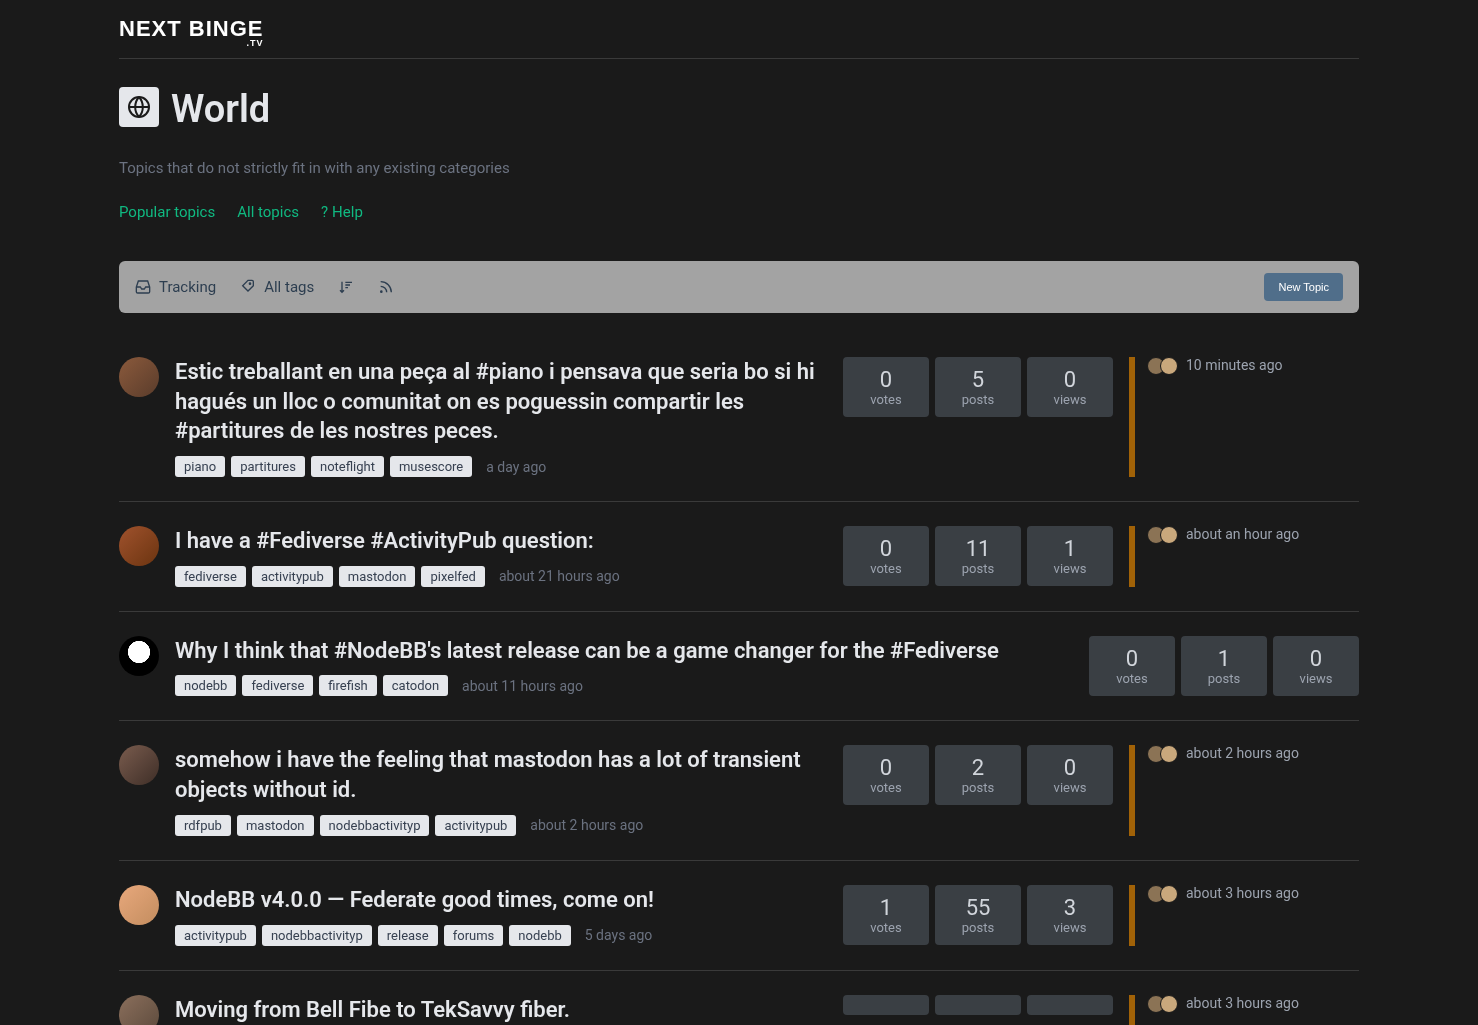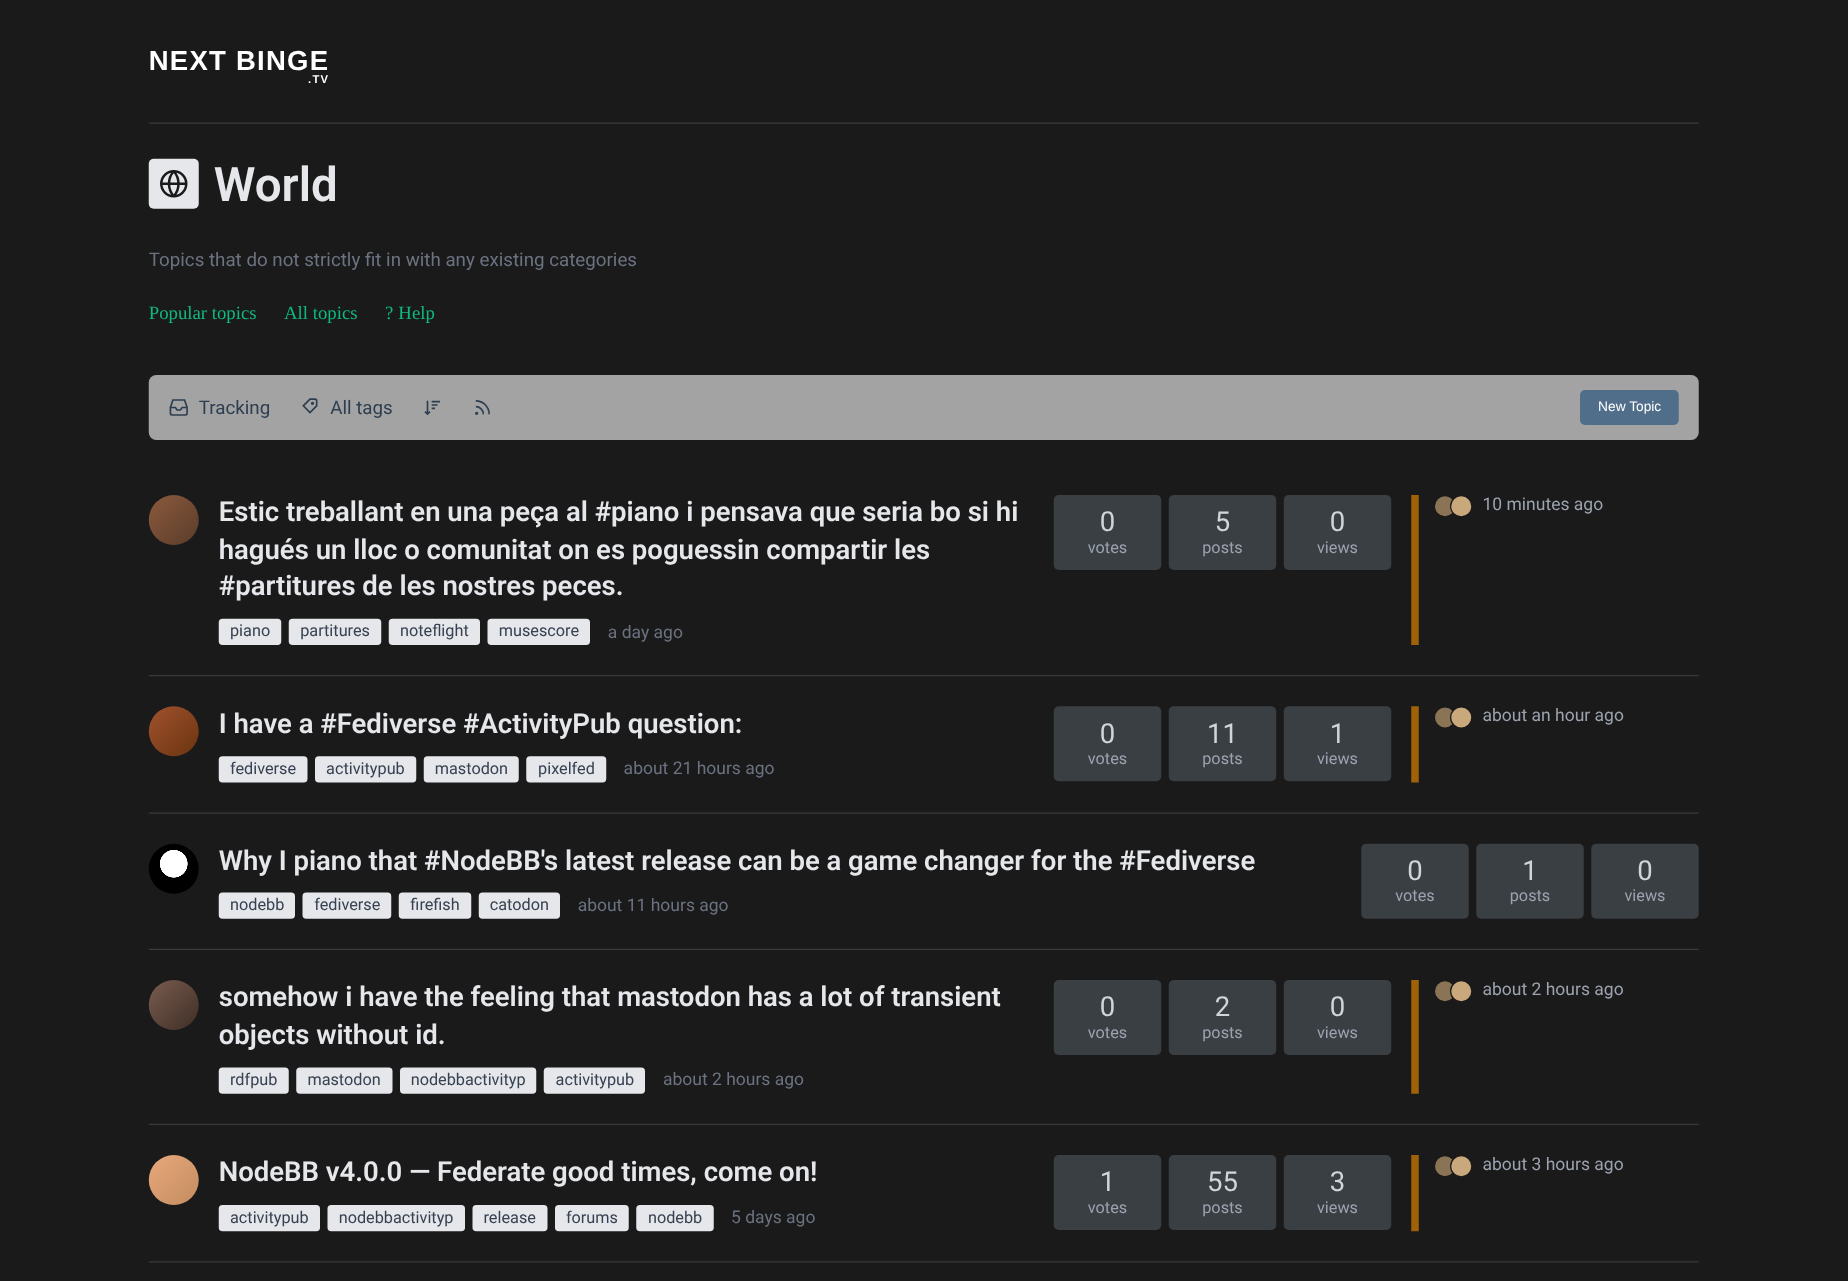--- a/index.html
+++ b/index.html
@@ -8,21 +8,21 @@
   color: #d1d5db;
   font-family: -apple-system, BlinkMacSystemFont, "Segoe UI", Roboto, sans-serif;
   font-size: 14px;
 }
 .container {
   max-width: 1280px;
   margin: 0 auto;
   padding: 0 20px;
 }
 .header {
-  padding: 36px 0;
+  padding: 16px 0;
   border-bottom: 1px solid #3a3a3a;
 }
 .logo {
   font-family: "Impact", "Arial Black", sans-serif;
   font-size: 22px;
   font-weight: 900;
   letter-spacing: 1px;
   color: #fff;
   display: inline-block;
   position: relative;
@@ -57,21 +57,20 @@
 }
 .page-desc {
   color: #6b7280;
   margin-top: 28px;
   font-size: 15px;
 }
 .nav-links {
   display: flex;
   gap: 22px;
   margin-top: 26px;
-  font-family: Liberation Serif, serif;
 }
 .nav-link {
   color: #10b981;
   font-size: 15px;
   cursor: pointer;
   display: flex;
   align-items: center;
   gap: 4px;
 }
 .toolbar {
@@ -341,21 +340,21 @@
           <div class="small-avatars">
             <div class="small-av"></div>
             <div class="small-av"></div>
           </div>
           <span class="reply-time">about an hour ago</span>
         </div>
       </div>
       <div class="topic-row">
         <div class="avatar av3"></div>
         <div class="topic-main">
-          <div class="topic-title">Why I piano that #NodeBB's latest release can be a game changer for the #Fediverse</div>
+          <div class="topic-title">Why I think that #NodeBB's latest release can be a game changer for the #Fediverse</div>
           <div class="topic-meta">
             <span class="tag">nodebb</span>
             <span class="tag">fediverse</span>
             <span class="tag">firefish</span>
             <span class="tag">catodon</span>
             <span class="topic-time">about 11 hours ago</span>
           </div>
         </div>
         <div class="stats">
           <div class="stat-box">

